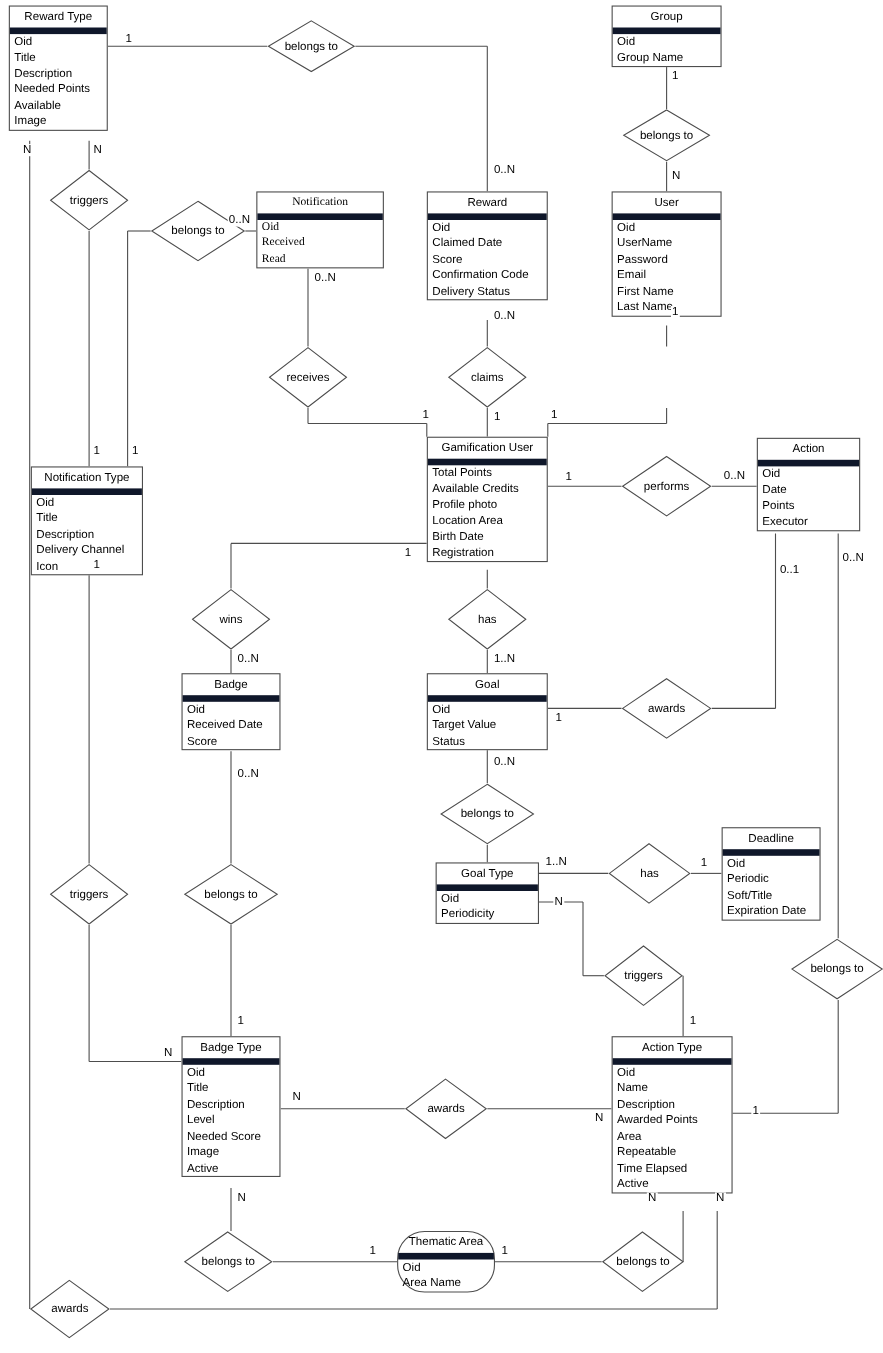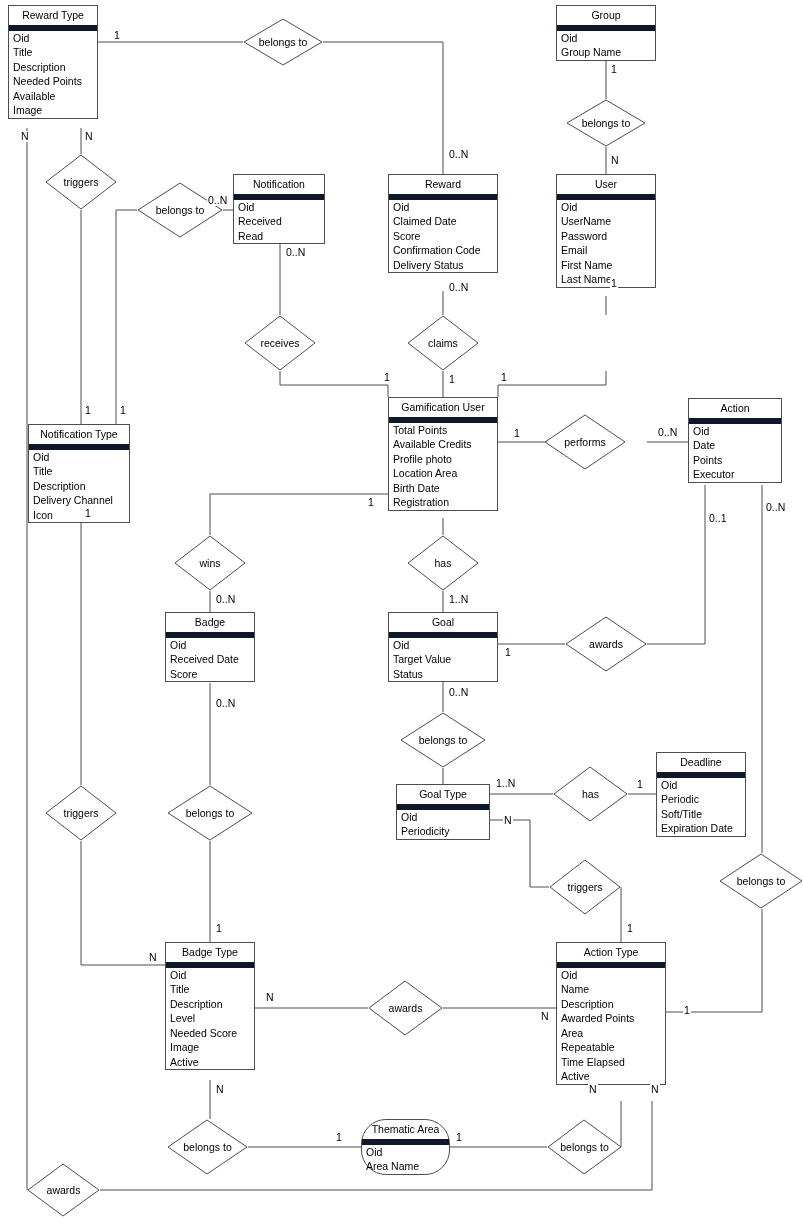--- a/index.html
+++ b/index.html
@@ -190,21 +190,21 @@
   </div>
 
   <div class="entity" style="left:556px; top:5px; width:100px;">
     <div class="ent-title">Group</div>
     <div class="ent-attrs">
       <div class="attr">Oid</div>
       <div class="attr">Group Name</div>
     </div>
   </div>
 
-  <div class="entity" style="left:233px; top:174px; width:92px;">
+  <div class="entity" style="left:233px; top:174px; width:116px;font-family:Liberation Serif, serif;">
     <div class="ent-title">Notification</div>
     <div class="ent-attrs">
       <div class="attr">Oid</div>
       <div class="attr">Received</div>
       <div class="attr">Read</div>
     </div>
   </div>
 
   <div class="entity" style="left:388px; top:174px; width:110px;">
     <div class="ent-title">Reward</div>
@@ -369,21 +369,21 @@
   </div>
 
   <div class="rel" style="left:407px; top:315px; width:72px; height:56px;">
     <svg class="dia" viewBox="0 0 72 56" preserveAspectRatio="none">
         <polygon points="36,1 71,28 36,55 1,28" fill="#fff" stroke="#4d4d4d" stroke-width="1"></polygon>
       </svg>
     <span class="rel-label">claims</span>
   </div>
 
 
-  <div class="rel" style="left:544px; top:414px; width:82px; height:56px;">
+  <div class="rel" style="left:565px; top:414px; width:82px; height:56px;">
     <svg class="dia" viewBox="0 0 82 56" preserveAspectRatio="none">
         <polygon points="41,1 81,28 41,55 1,28" fill="#fff" stroke="#4d4d4d" stroke-width="1"></polygon>
       </svg>
     <span class="rel-label">performs</span>
   </div>
 
   <div class="rel" style="left:174px; top:535px; width:72px; height:56px;">
     <svg class="dia" viewBox="0 0 72 56" preserveAspectRatio="none">
         <polygon points="36,1 71,28 36,55 1,28" fill="#fff" stroke="#4d4d4d" stroke-width="1"></polygon>
       </svg>

